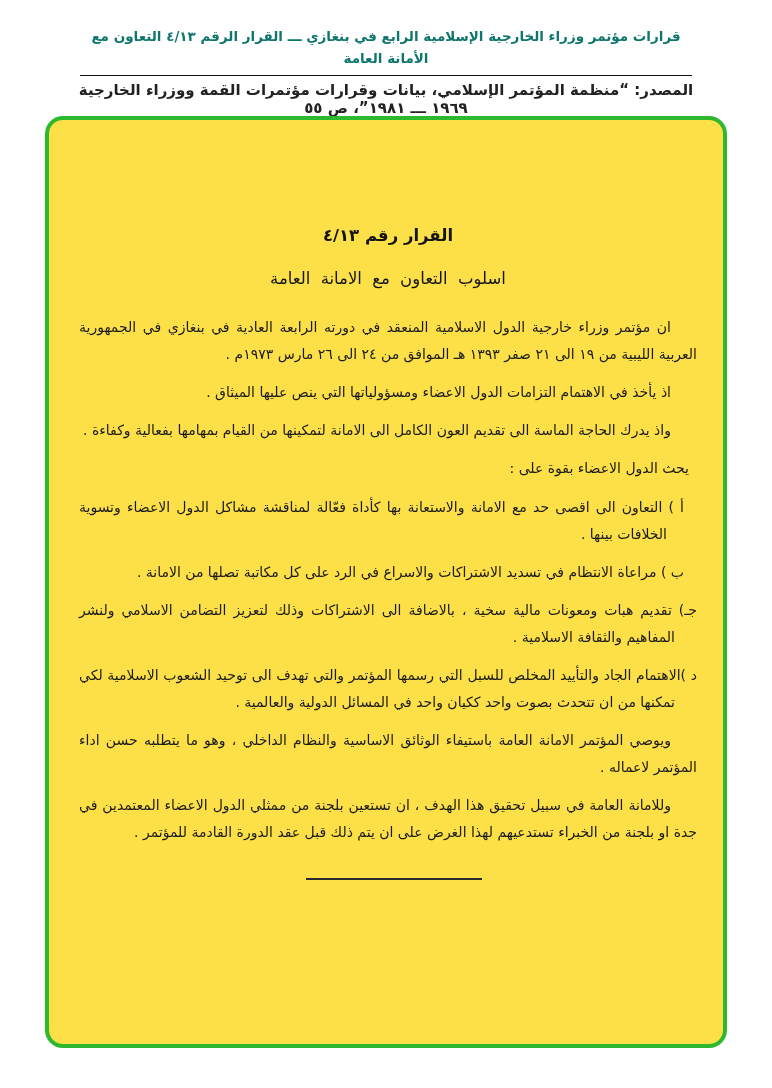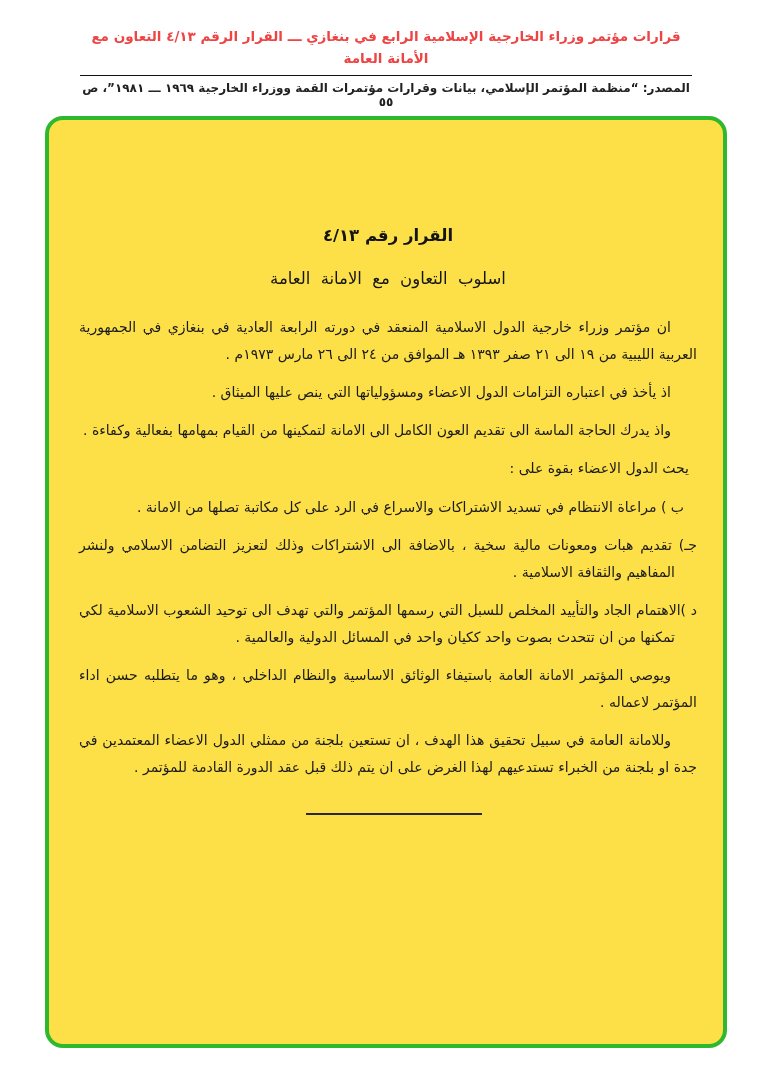--- a/index.html
+++ b/index.html
@@ -21,29 +21,29 @@
     top: 26px; left: 50%;
     transform: translateX(-50%);
     width: 620px;
     text-align: center;
     direction: rtl;
   }
   .header-title {
     font-weight: bold;
     font-size: 13.5px;
     line-height: 1.6;
-    color: #ef4444;
+    color: #0f766e;
   }
   .header-rule {
     height: 0;
     border-top: 1.6px solid #111;
     margin: 6px 4px 5px 4px;
   }
   .header-source {
-    font-size: 12px;
+    font-size: 15px;
     font-weight: bold;
     color: #222;
     letter-spacing: 0.2px;
   }
   
   .green-frame {
     position: absolute;
     left: 45px; top: 116px;
     width: 682px; height: 932px;
     border: 4px solid #2eb82e;
@@ -109,26 +109,27 @@
 
   <section class="green-frame" style="border-color: rgb(46, 184, 46);">
     <article class="doc-body" dir="rtl">
 
       <h1 class="doc-title">القرار رقم ٤/١٣</h1>
 
       <h2 class="doc-subtitle">اسلوب التعاون مع الامانة العامة</h2>
 
       <p class="para indent">ان مؤتمر وزراء خارجية الدول الاسلامية المنعقد في دورته الرابعة العادية في بنغازي في الجمهورية العربية الليبية من ١٩ الى ٢١ صفر ١٣٩٣ هـ الموافق من ٢٤ الى ٢٦ مارس ١٩٧٣م .</p>
 
-      <p class="para indent">اذ يأخذ في اعتباره التزامات الدول الاعضاء ومسؤولياتها التي ينص عليها الميثاق .</p>
+      <p class="para indent">اذ يأخذ في الاهتمام التزامات الدول الاعضاء ومسؤولياتها التي ينص عليها الميثاق .</p>
 
       <p class="para indent">واذ يدرك الحاجة الماسة الى تقديم العون الكامل الى الامانة لتمكينها من القيام بمهامها بفعالية وكفاءة .</p>
 
       <p class="para lead">يحث الدول الاعضاء بقوة على :</p>
 
+      <p class="para item">أ ) التعاون الى اقصى حد مع الامانة والاستعانة بها كأداة فعّالة لمناقشة مشاكل الدول الاعضاء وتسوية الخلافات بينها .</p>
 
       <p class="para item">ب ) مراعاة الانتظام في تسديد الاشتراكات والاسراع في الرد على كل مكاتبة تصلها من الامانة .</p>
 
       <p class="para item flush">جـ) تقديم هبات ومعونات مالية سخية ، بالاضافة الى الاشتراكات وذلك لتعزيز التضامن الاسلامي ولنشر المفاهيم والثقافة الاسلامية .</p>
 
       <p class="para item flush">د )الاهتمام الجاد والتأييد المخلص للسبل التي رسمها المؤتمر والتي تهدف الى توحيد الشعوب الاسلامية لكي تمكنها من ان تتحدث بصوت واحد ككيان واحد في المسائل الدولية والعالمية .</p>
 
       <p class="para indent">ويوصي المؤتمر الامانة العامة باستيفاء الوثائق الاساسية والنظام الداخلي ، وهو ما يتطلبه حسن اداء المؤتمر لاعماله .</p>
 
       <p class="para indent">وللامانة العامة في سبيل تحقيق هذا الهدف ، ان تستعين بلجنة من ممثلي الدول الاعضاء المعتمدين في جدة او بلجنة من الخبراء تستدعيهم لهذا الغرض على ان يتم ذلك قبل عقد الدورة القادمة للمؤتمر .</p>

